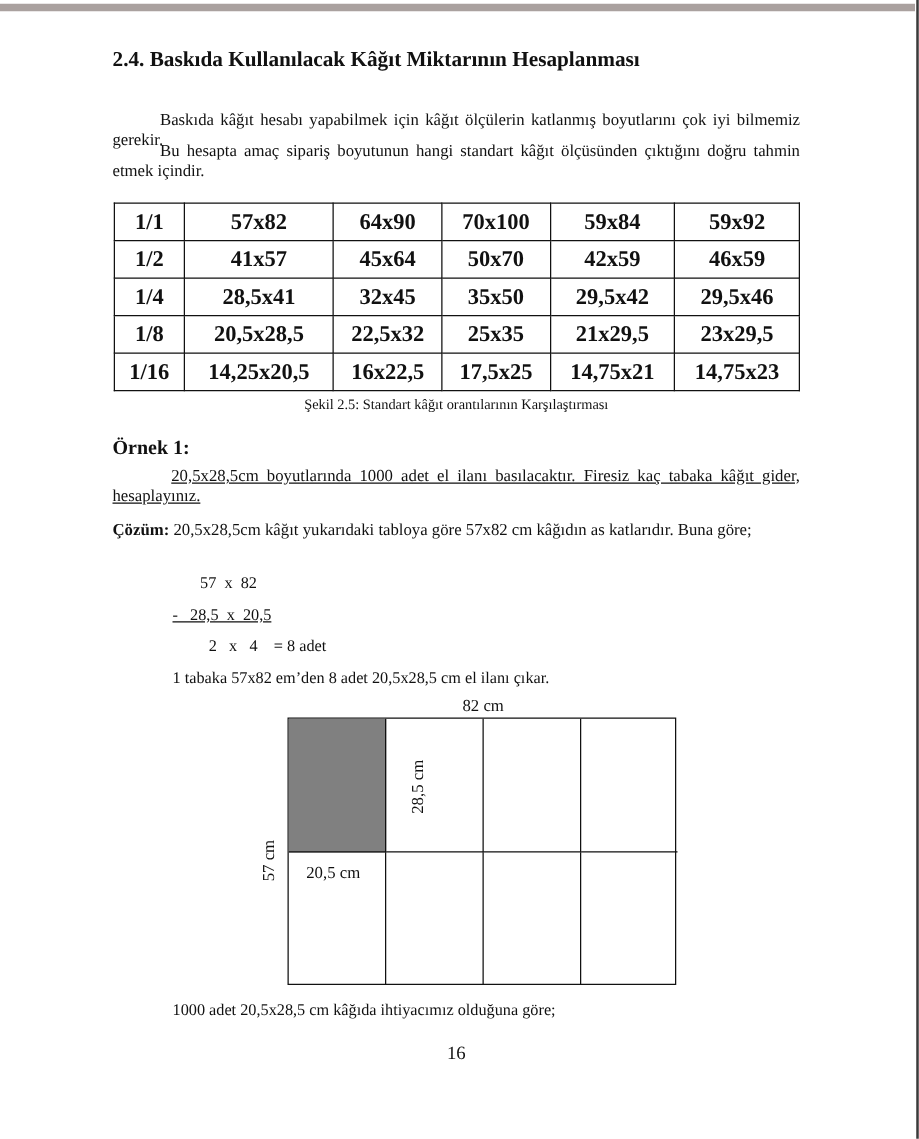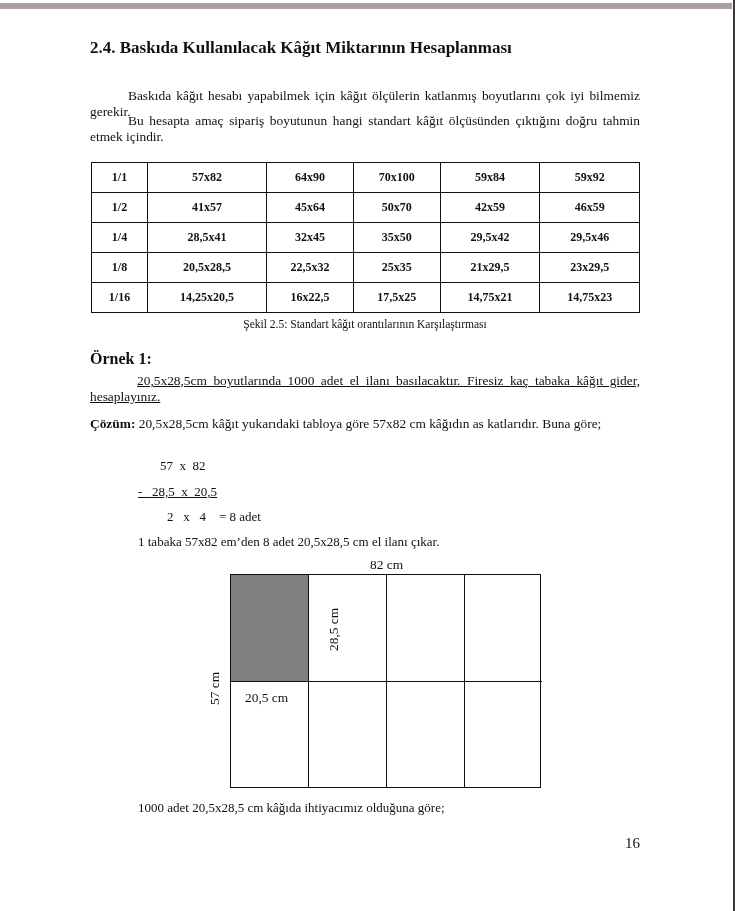--- a/index.html
+++ b/index.html
@@ -4,32 +4,32 @@
   <style>
     html, body { margin: 0; padding: 0; background: #ffffff; }
     body { width: 735px; height: 911px; position: relative; overflow: hidden;
            font-family: "Liberation Serif", "DejaVu Serif", serif; color: #111; }
     .top-bar { position: absolute; left: 0; top: 3px; width: 732px; height: 6px; background: #aaa19f; }
     .right-border { position: absolute; left: 733px; top: 0; width: 2px; height: 911px; background: #3a3a3a; }
     h1 { position: absolute; left: 90px; top: 38px; margin: 0; font-size: 17px; font-weight: bold; white-space: nowrap; }
     .para { position: absolute; left: 90px; width: 550px; margin: 0; font-size: 13.4px; line-height: 16px; text-align: justify; }
     .indent { text-indent: 38px; }
     table.sizes { position: absolute; left: 91px; top: 162px; width: 549px; border-collapse: collapse; }
-    table.sizes td { border: 1px solid #111; height: 29px; padding: 0; text-align: center; font-weight: bold; font-size: 12px; }
+    table.sizes td { border: 1px solid #111; height: 29px; padding: 0; text-align: center; font-weight: bold; font-size: 18px; }
     table.sizes td.frac { width: 55px; }
     .caption { position: absolute; left: 90px; top: 318px; width: 550px; text-align: center; font-weight: normal; font-size: 11.5px; }
     .heading-example { position: absolute; left: 90px; top: 350px; font-weight: bold; font-size: 16px; }
     .calc { position: absolute; font-size: 13px; white-space: pre; }
     .calc.u { text-decoration: underline; }
     .diagram { position: absolute; left: 230px; top: 574px; width: 311px; height: 214px; border: 1px solid #111; box-sizing: border-box; }
     .cell { position: absolute; box-sizing: border-box; border-right: 1px solid #111; border-bottom: 1px solid #111; }
     .cell.shaded { background: #808080; }
     .dim { position: absolute; font-size: 13.4px; white-space: nowrap; }
     .rot { transform: rotate(-90deg); transform-origin: left top; }
-    .page-number { position: absolute; left: 90px; top: 835px; width: 550px; text-align: right; font-size: 15px; }
+    .page-number { position: absolute; left: 90px; top: 835px; width: 550px; text-align: center; font-size: 15px; }
   </style>
 </head>
 <body>
 
 <div class="top-bar"></div>
 <div class="right-border"></div>
 
 <h1>2.4. Baskıda Kullanılacak Kâğıt Miktarının Hesaplanması</h1>
 
 <p class="para indent" style="top:88px;">Baskıda kâğıt hesabı yapabilmek için kâğıt ölçülerin katlanmış boyutlarını çok iyi bilmemiz gerekir.</p>

